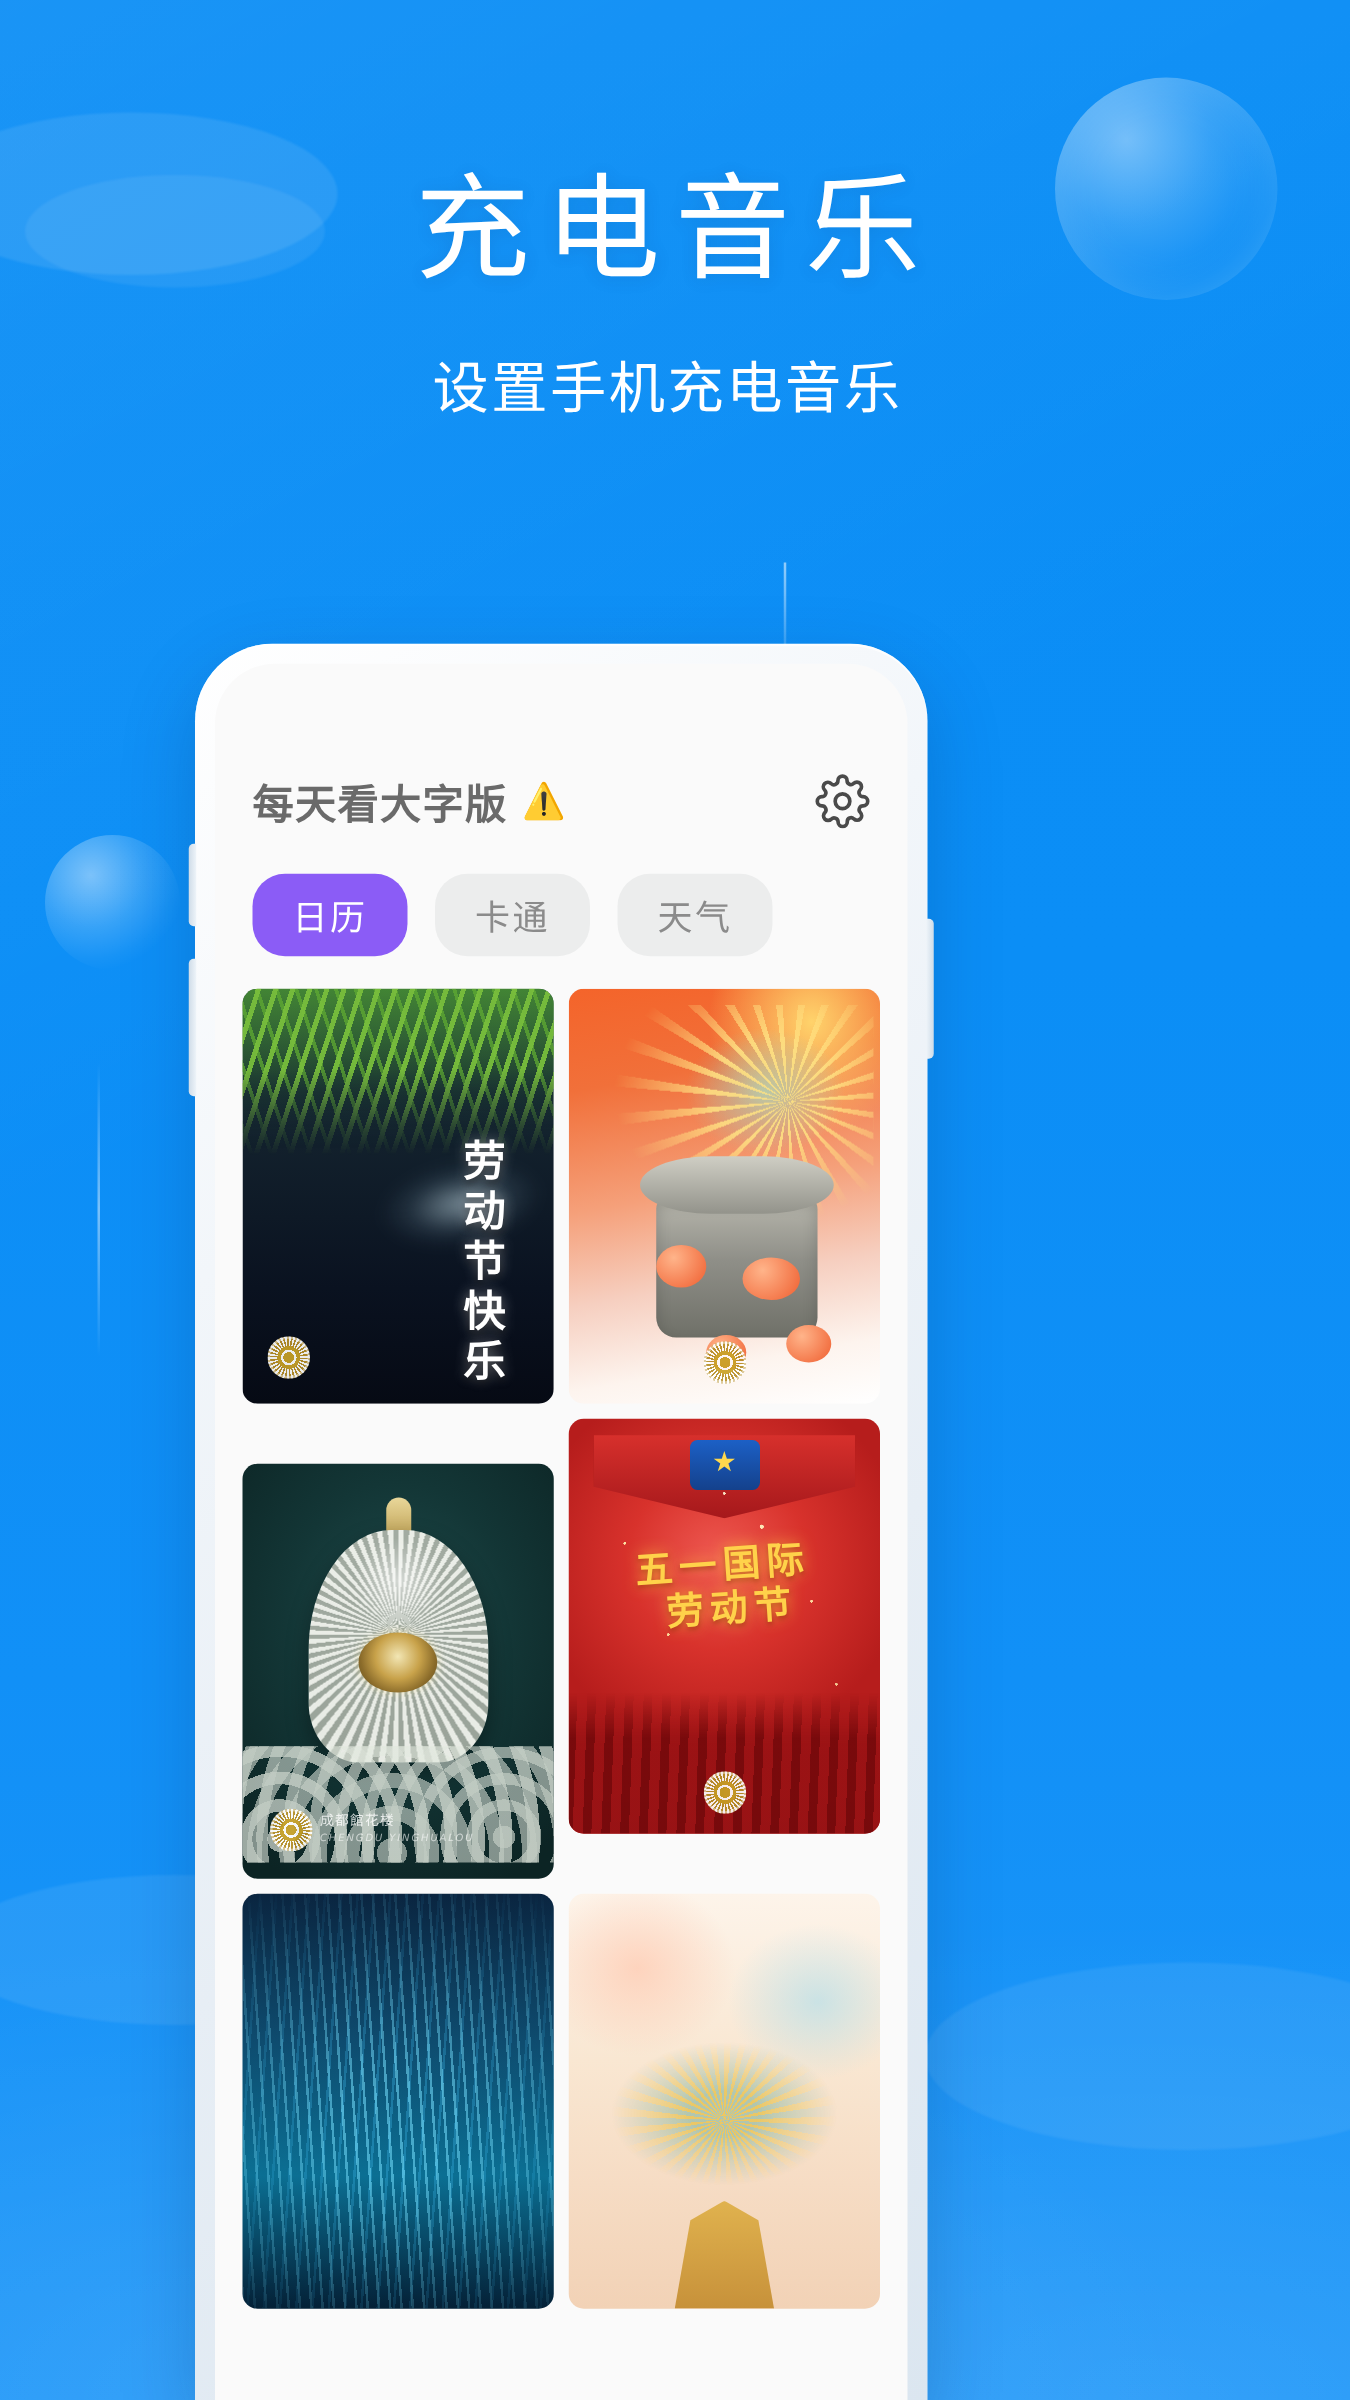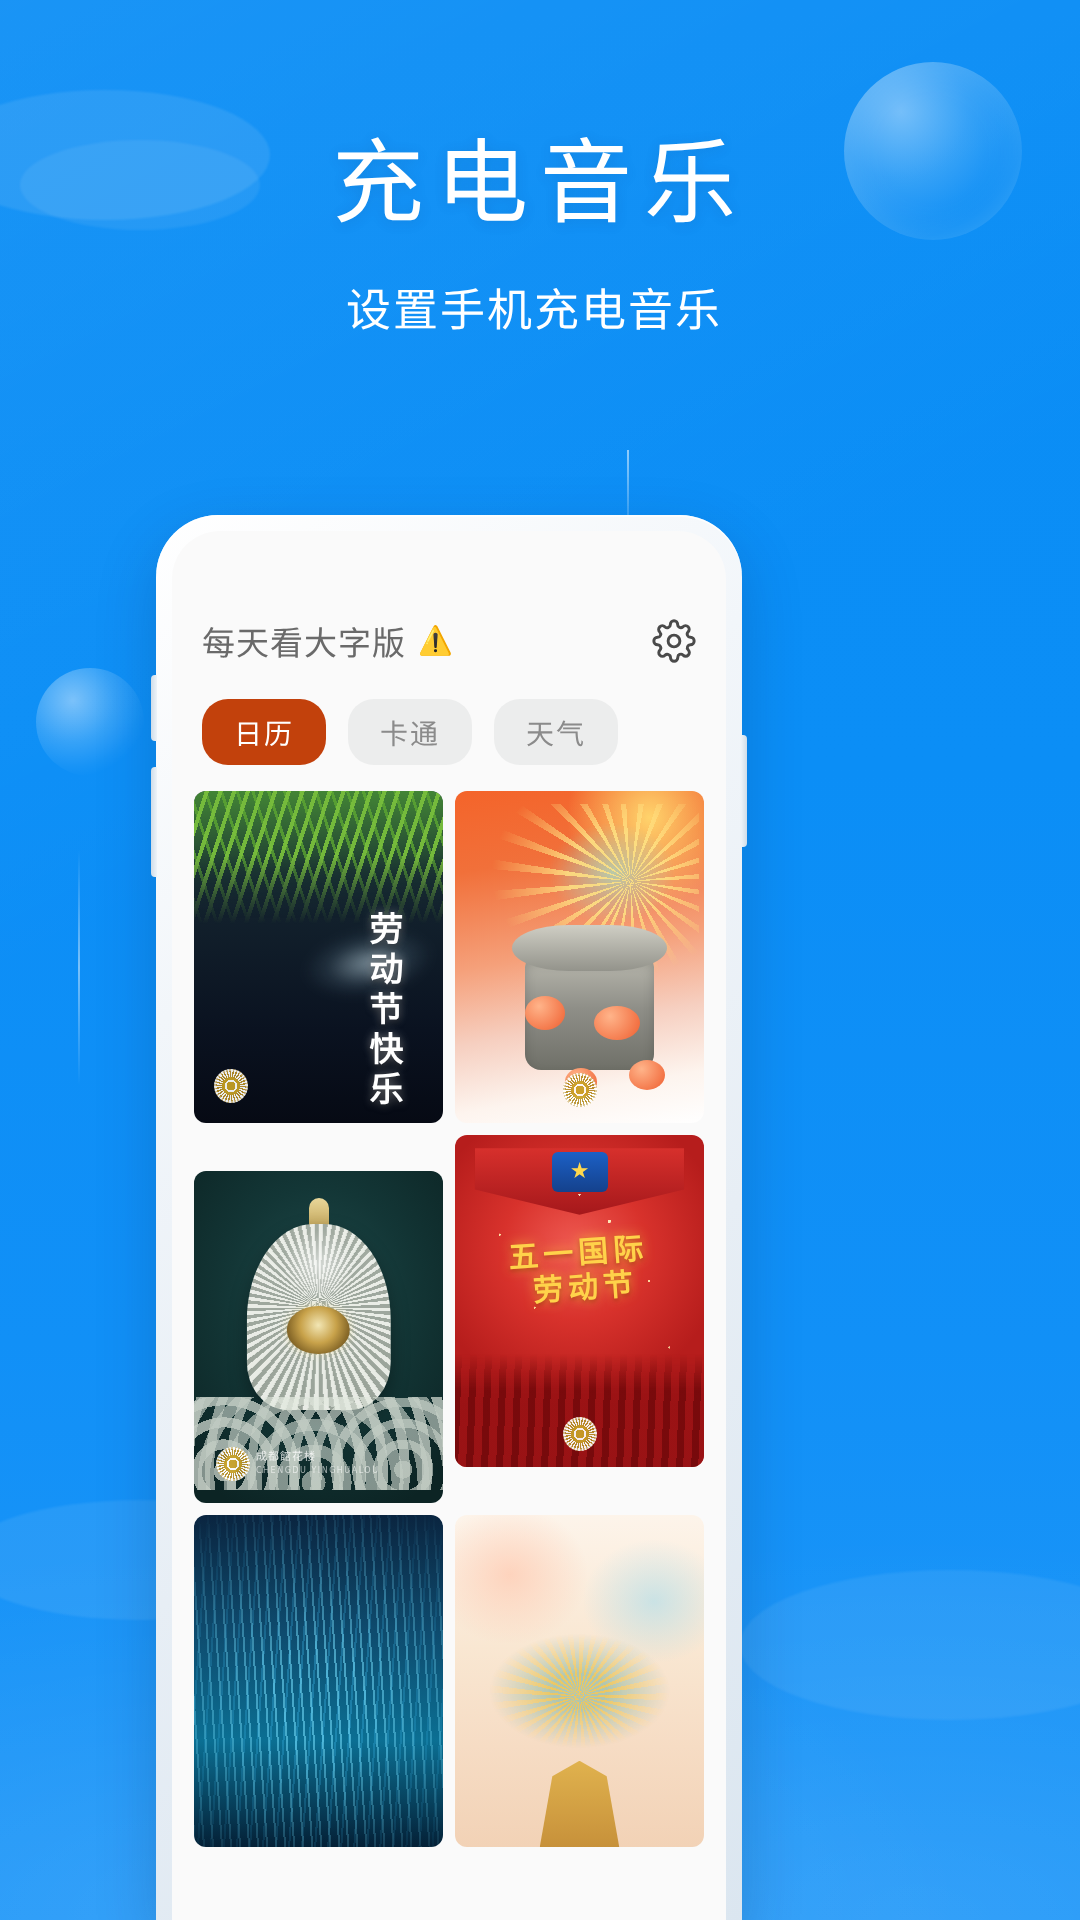--- a/index.html
+++ b/index.html
@@ -114,39 +114,39 @@
     overflow:hidden;
   }
 
   
   .app-header{
     display:flex;align-items:center;justify-content:space-between;
     padding:86px 30px 0 30px;
   }
   .app-title{
     display:flex;align-items:center;gap:12px;
-    font-size:33px;color:#6a6a6a;letter-spacing:1px;font-weight:400;
+    font-size:33px;color:#6a6a6a;letter-spacing:1px;font-weight:700;
   }
   .warn-emoji{font-size:28px;line-height:1;}
   .gear{
     width:44px;height:44px;flex:none;color:#4a4a4a;
   }
   .gear svg{display:block;width:100%;height:100%;}
 
   
   .tabs{
     display:flex;gap:22px;padding:34px 30px 0 30px;
   }
   .tab{
     padding:13px 32px;border-radius:26px;
     font-size:28px;letter-spacing:2px;
     background:#eceded;color:#8b8b8b;
     white-space:nowrap;
   }
-  .tab.active{background:#c2410c;color:#fff;}
+  .tab.active{background:#8b5cf6;color:#fff;}
 
   
   .grid{
     display:grid;
     grid-template-columns:1fr 1fr;
     gap:12px;
     padding:26px 22px 0 22px;
   }
   .card{
     position:relative;
@@ -261,21 +261,21 @@
       repeating-radial-gradient(circle at 12% 80%, rgba(225,232,222,.8) 0 10px, rgba(0,0,0,0) 10px 22px),
       repeating-radial-gradient(circle at 48% 92%, rgba(225,232,222,.65) 0 12px, rgba(0,0,0,0) 12px 26px),
       repeating-radial-gradient(circle at 84% 78%, rgba(225,232,222,.7) 0 9px, rgba(0,0,0,0) 9px 21px);
     opacity:.85;
   }
   .c-censer .stamp{left:22px;bottom:22px;}
   .c-censer .sig{
     position:absolute;left:62px;bottom:26px;
     color:rgba(255,255,255,.8);font-size:11px;letter-spacing:1px;line-height:1.5;
   }
-  .c-censer .sig small{display:block;font-size:8px;opacity:.75;letter-spacing:1.5px;}
+  .c-censer .sig small{display:block;font-size:8px;opacity:.75;letter-spacing:1.5px;font-style:italic;}
 
   
   .c-red{
     background:
       radial-gradient(60% 45% at 48% 34%, #ef5a52 0%, #d8322c 48%, #b61d1c 100%);
   }
   .c-red .banner{
     position:absolute;left:8%;top:4%;width:84%;height:20%;
     background:linear-gradient(180deg,#d7302c 0%, #a5181b 100%);
     clip-path:polygon(0 0,100% 0,100% 62%,50% 100%,0 62%);

